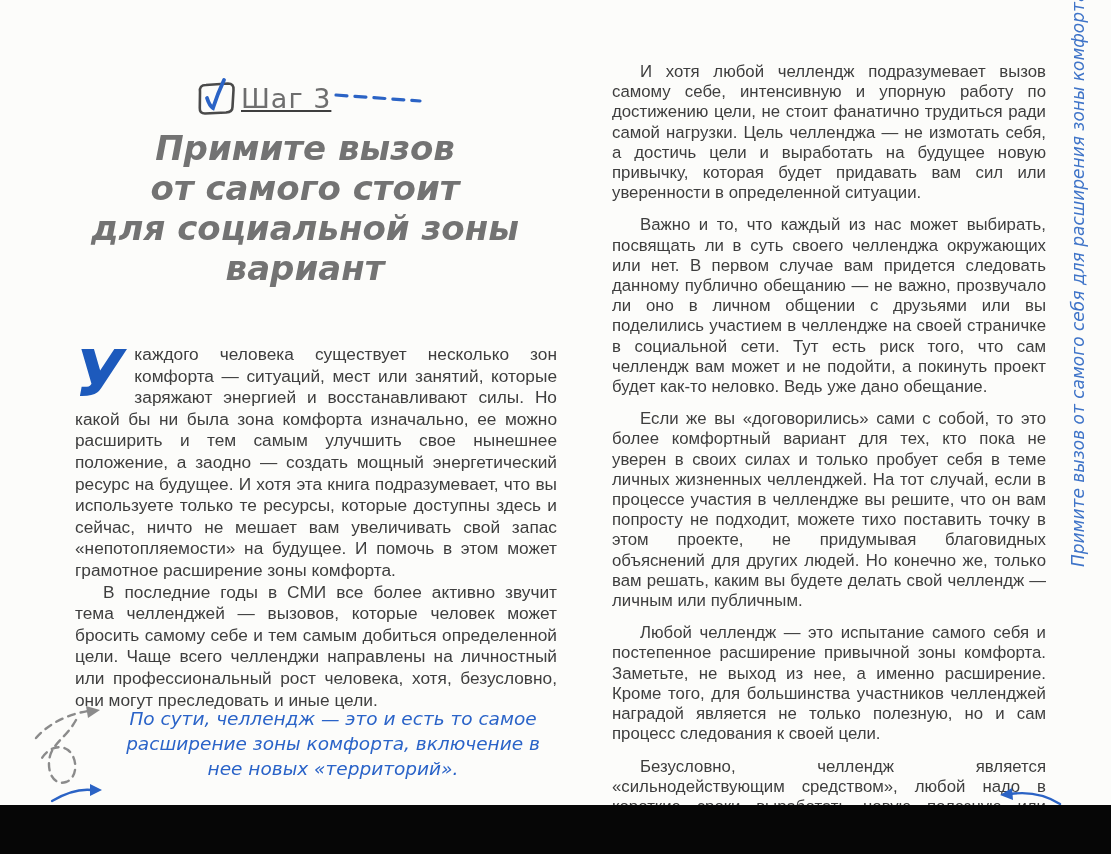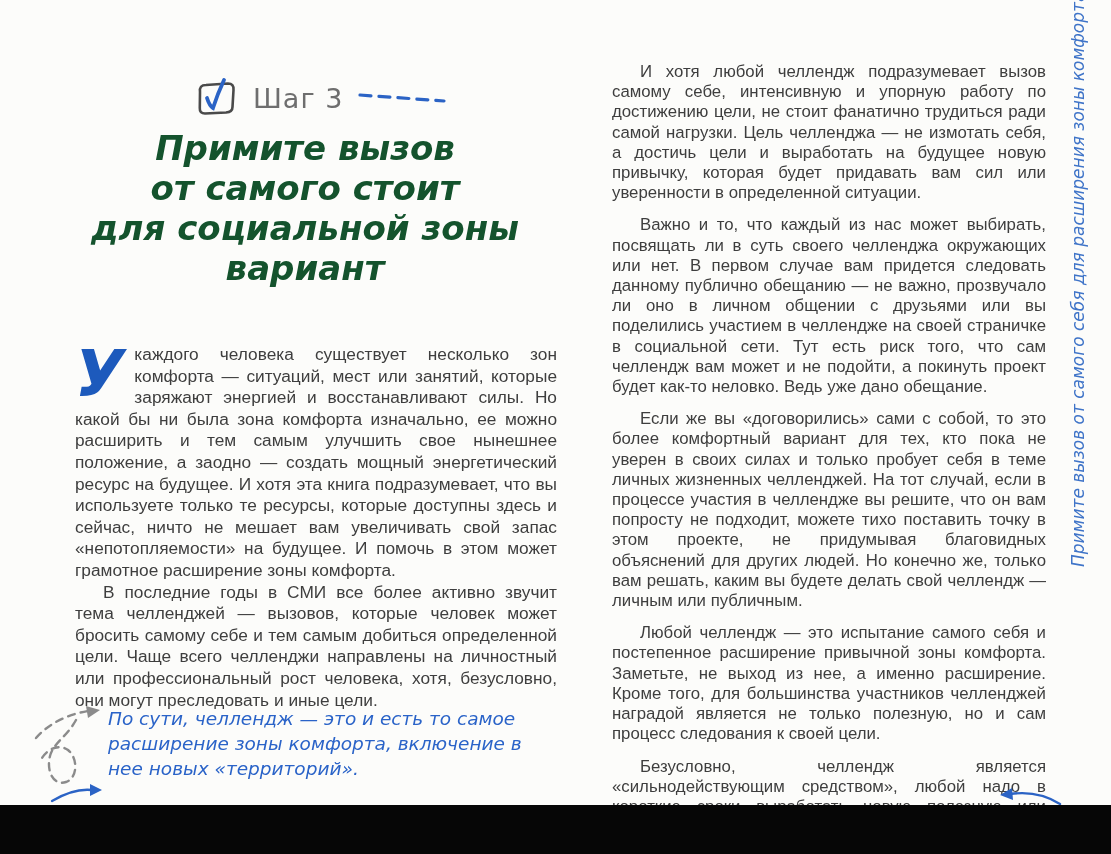--- a/index.html
+++ b/index.html
@@ -5,53 +5,53 @@
   html,body { margin:0; padding:0; background:#e8e8e8; }
   .spread {
     position:relative; width:1111px; height:854px;
     background:#fcfcfa; overflow:hidden;
     font-family:"Liberation Sans", sans-serif;
     color:#3e3e3e;
   }
   
   .heading-row {
     position:absolute; left:193px; top:76px;
-    display:flex; align-items:center; gap:14px;
+    display:flex; align-items:center; gap:2px;text-decoration:underline;
   }
   .step-label {
     font-family:"DejaVu Sans", sans-serif;
     font-size:27px; color:#6e6e6e; letter-spacing:1px;
   }
   .chapter-title {
     position:absolute; left:55px; top:128px; width:500px;
     margin:0; text-align:center;
     font-family:"DejaVu Sans", sans-serif;
     font-weight:bold; font-style:italic;
     font-size:34px; line-height:40px;
-    color:#14532d;
+    color:#737373;
   }
   .left-body {
     position:absolute; left:75px; top:344px; width:482px;
     font-size:17.3px; line-height:21.6px; text-align:justify;
   }
   .left-body p { margin:0; }
   .dropcap {
     float:left;
     font-family:"DejaVu Sans", sans-serif;
     font-weight:bold; font-style:italic;
     font-size:64px; line-height:56px;
     color:#1d5abc; margin:2px 10px 0 0;
   }
   .para-indent { text-indent:28px; }
   .margin-note {
     position:absolute; left:108px; top:706px; width:450px;
     margin:0;
     font-family:"DejaVu Sans", sans-serif;
     font-style:italic; font-size:18.5px; line-height:25px;
-    color:#2a63c8; text-align:left;
+    color:#2a63c8; text-align:center;
   }
   .doodle { position:absolute; left:26px; top:698px; }
   .arrow-bottom-left  { position:absolute; left:50px;  top:781px; }
   .arrow-bottom-right { position:absolute; left:996px; top:786px; }
   
   .right-body {
     position:absolute; left:600px; top:50px; width:458px;
     font-size:16.8px; line-height:20.2px; text-align:justify;
   }
   .right-body p { margin:12px; text-indent:28px; }

